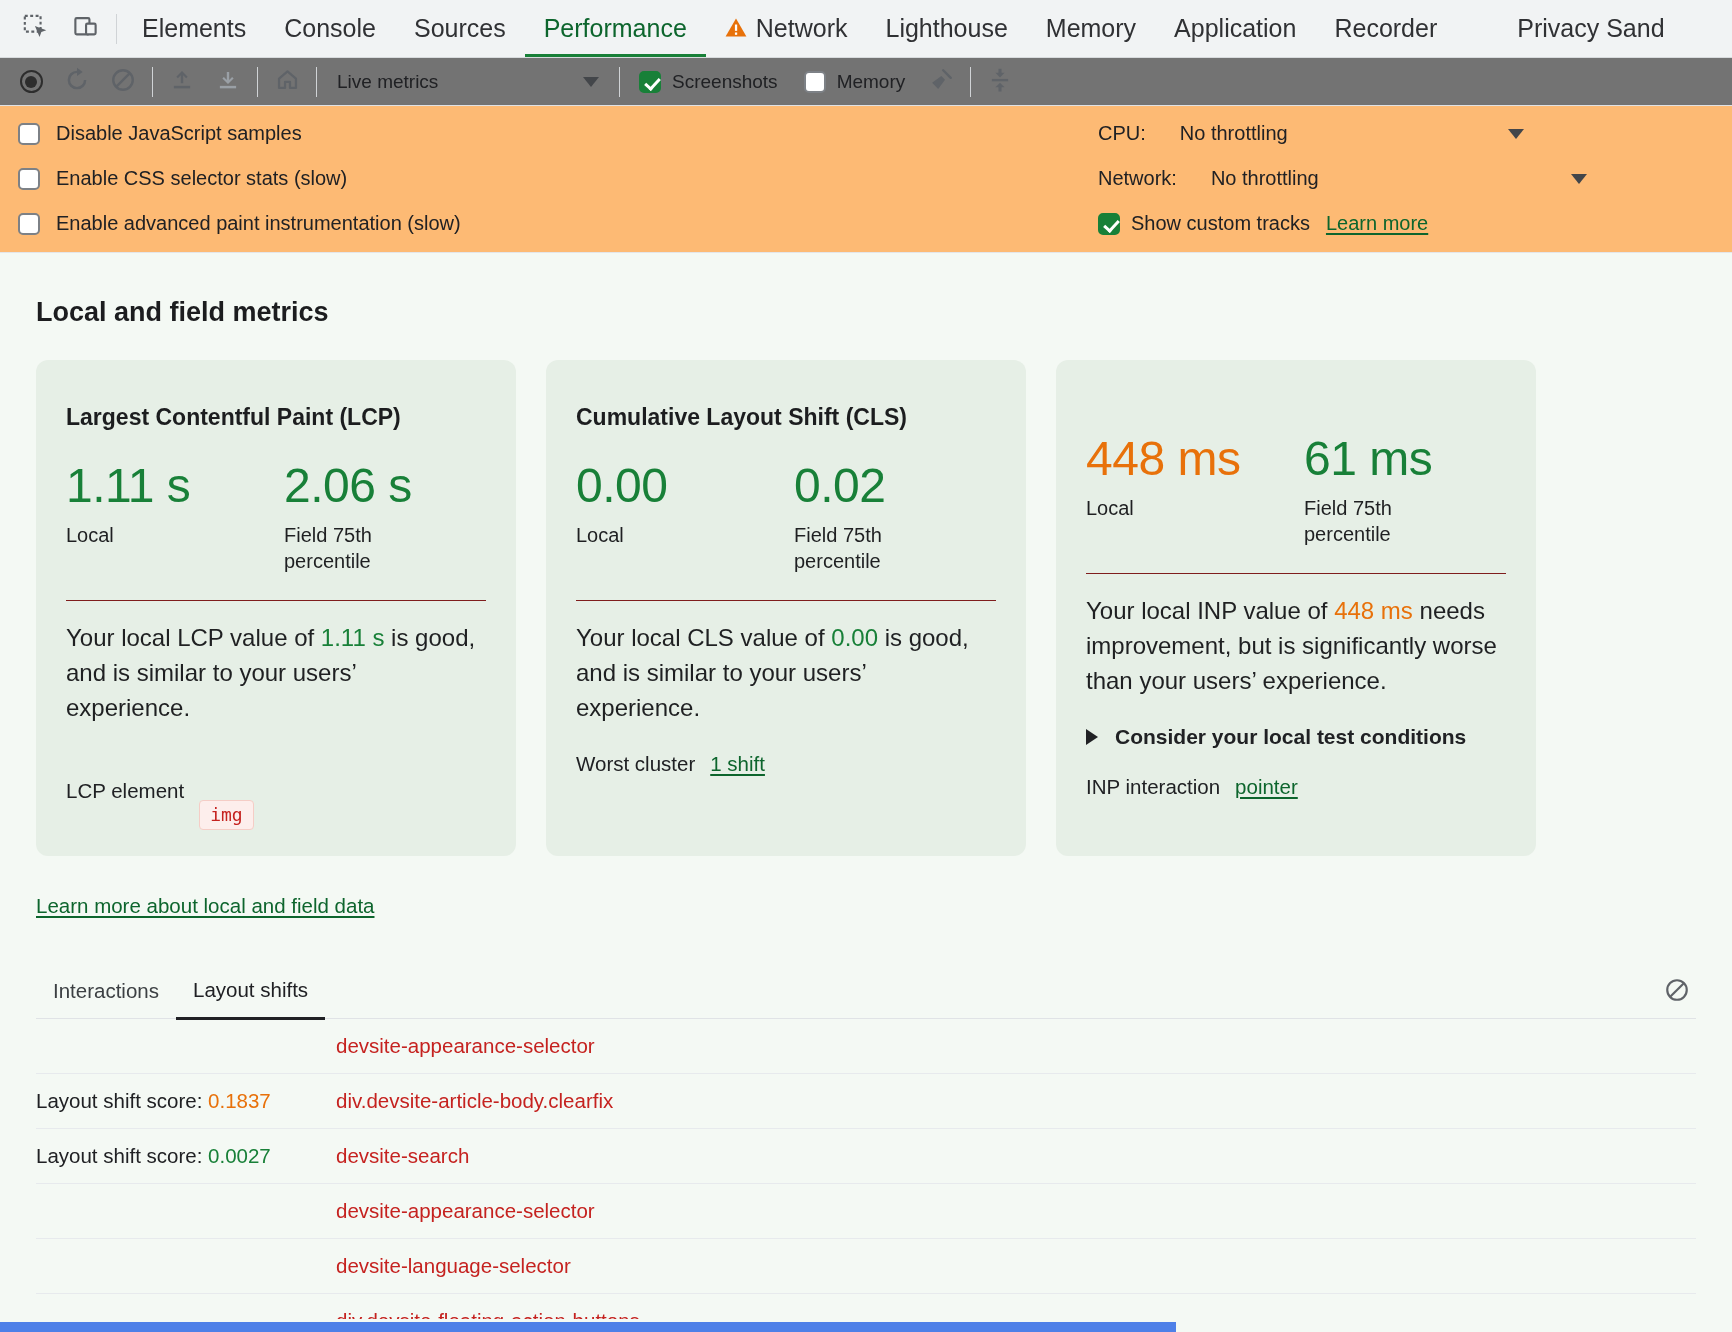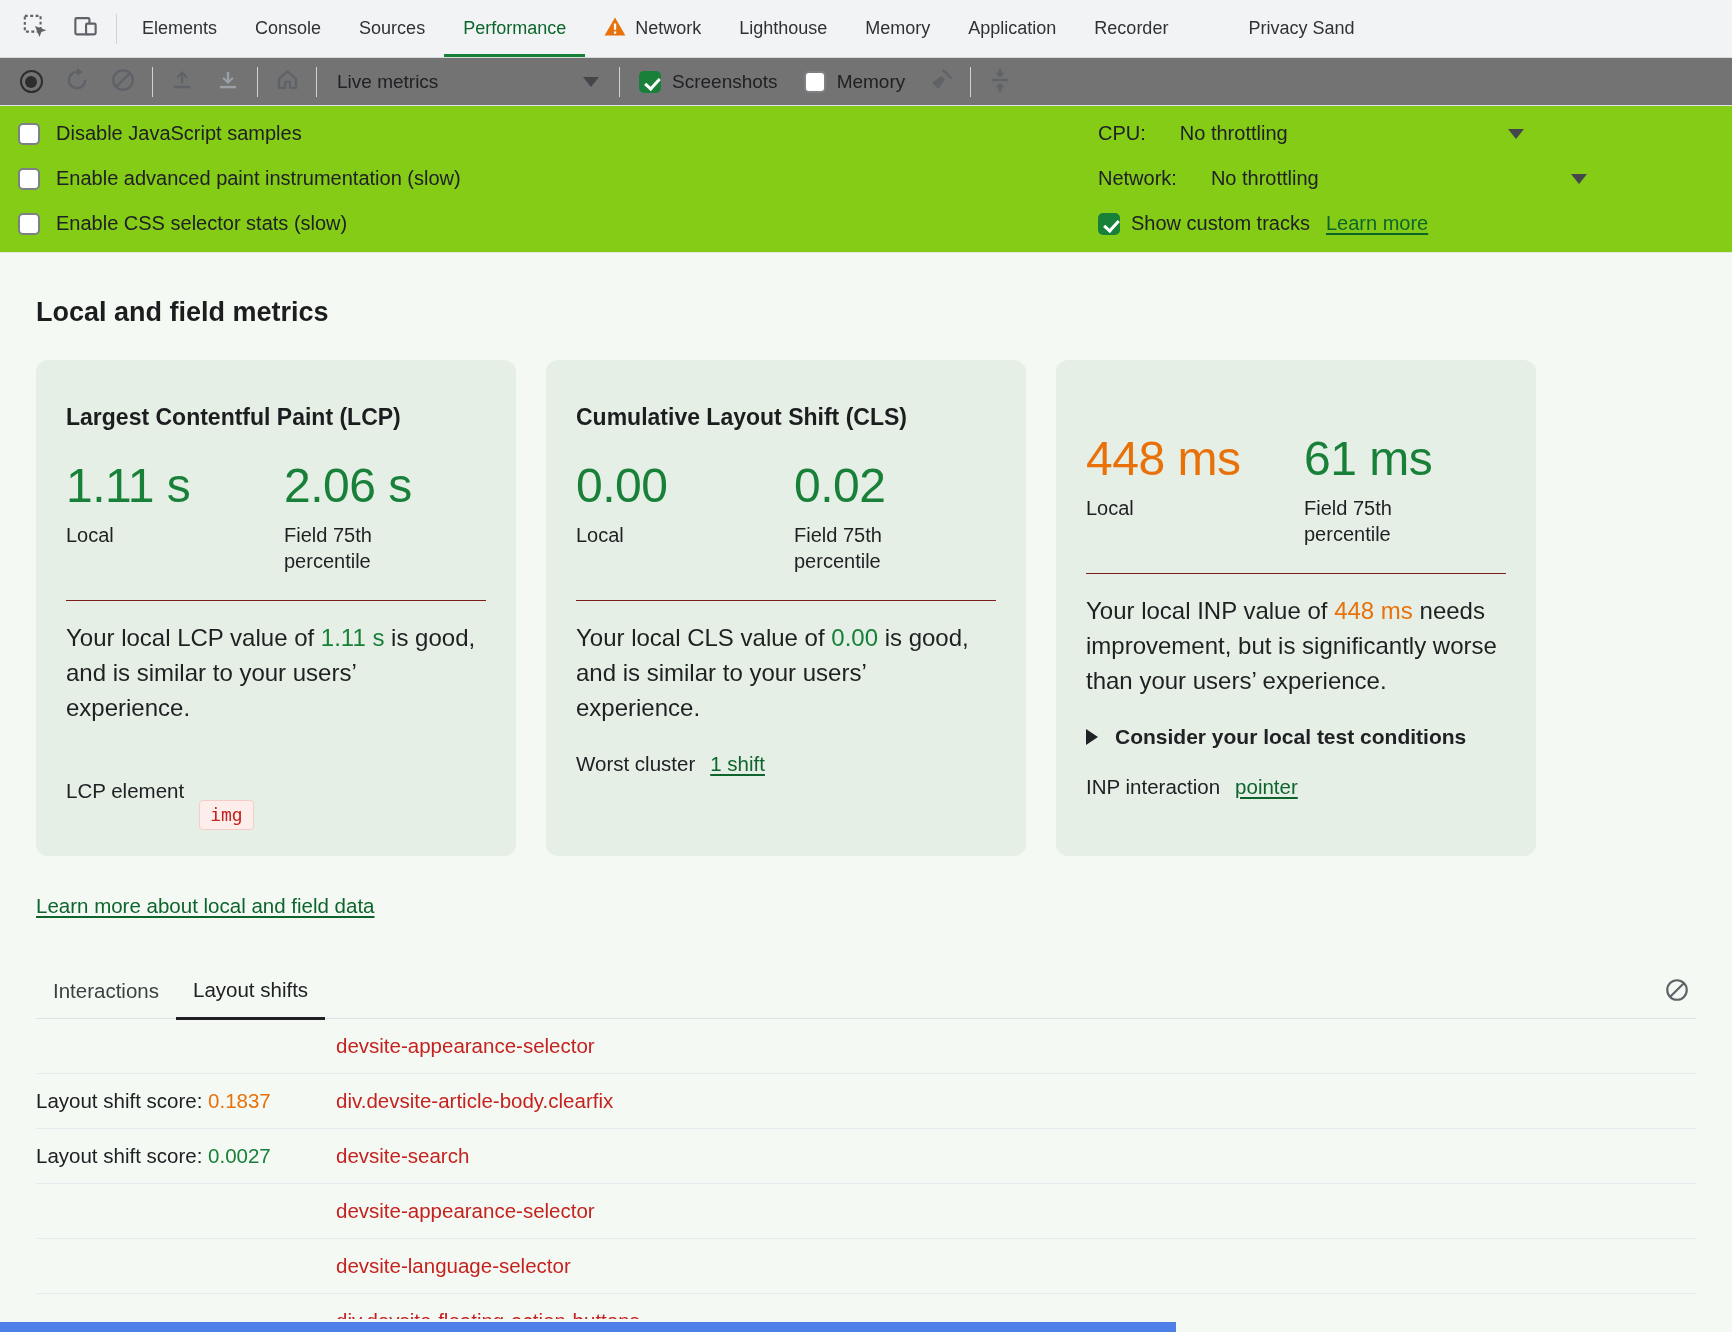--- a/index.html
+++ b/index.html
@@ -24,21 +24,21 @@
   }
   .icon-btn {
     width: 50px;
     display: flex; align-items: center; justify-content: center;
     flex: none;
   }
   .vsep { width: 1px; background: #d0d3d6; height: 30px; align-self: center; margin: 0 6px; flex: none; }
   .tab {
     display: flex; align-items: center; gap: 9px;
     padding: 0 19px;
-    font-size: 18px;
+    font-size: 25px;
     color: #303134;
     white-space: nowrap;
   }
   .tab.active {
     color: #0d652d;
     font-weight: 500;
     box-shadow: inset 0 -3px 0 #188038;
   }
   .tab.overflow-cut { margin-left: 42px; overflow: hidden; }
 
@@ -64,21 +64,21 @@
   .cb.checked { background: #188038; border-color: #188038; }
   .cb.checked::after {
     content: ""; position: absolute; left: 6.5px; top: 2px;
     width: 6px; height: 12px;
     border: solid #fff; border-width: 0 3px 3px 0;
     transform: rotate(42deg);
   }
 
   
   .settings {
-    background: #84cc16;
+    background: #fdba74;
     display: flex; justify-content: space-between;
     padding: 5px 18px 6px 18px;
     border-bottom: 1px solid #e4e6e9;
   }
   .set-row { height: 45px; display: flex; align-items: center; gap: 16px; font-size: 20px; }
   .col-right { width: 616px; flex: none; }
   .col-right .set-row { gap: 0; }
   .sel-inline { display: flex; align-items: center; justify-content: space-between; width: 344px; margin-left: 34px; }
   .glink { color: #0d652d; text-decoration: underline; text-underline-offset: 3px; }
   .ml16 { margin-left: 16px; }
@@ -291,25 +291,25 @@
   </div>
 
   <div class="settings">
     <div class="col-left">
       <label class="set-row">
         <span class="cb"></span>
         <span>Disable JavaScript samples</span>
       </label>
       <label class="set-row">
         <span class="cb"></span>
-        <span>Enable advanced paint instrumentation (slow)</span>
+        <span>Enable CSS selector stats (slow)</span>
       </label>
       <label class="set-row">
         <span class="cb"></span>
-        <span>Enable CSS selector stats (slow)</span>
+        <span>Enable advanced paint instrumentation (slow)</span>
       </label>
     </div>
     <div class="col-right">
       <div class="set-row">
         <span>CPU:</span>
         <div class="sel-inline">
           <span>No throttling</span>
           <span class="tri-down"></span>
         </div>
       </div>

